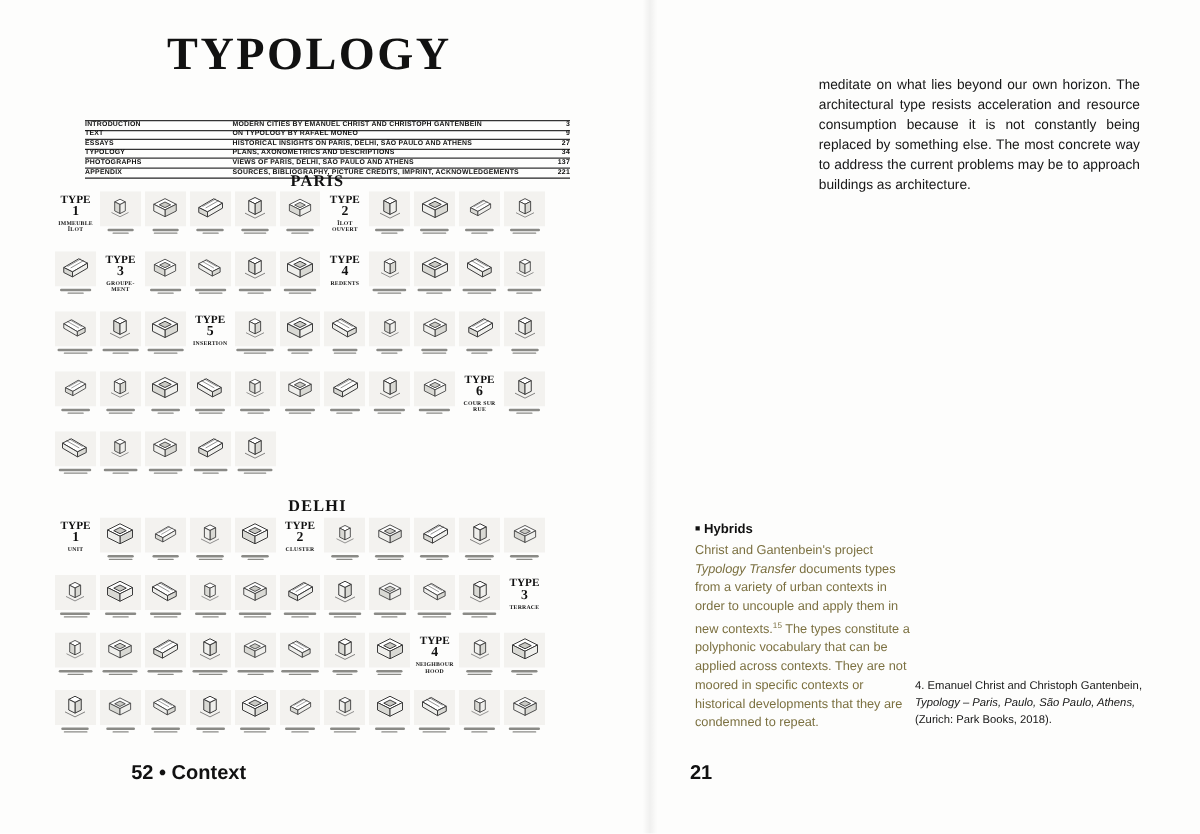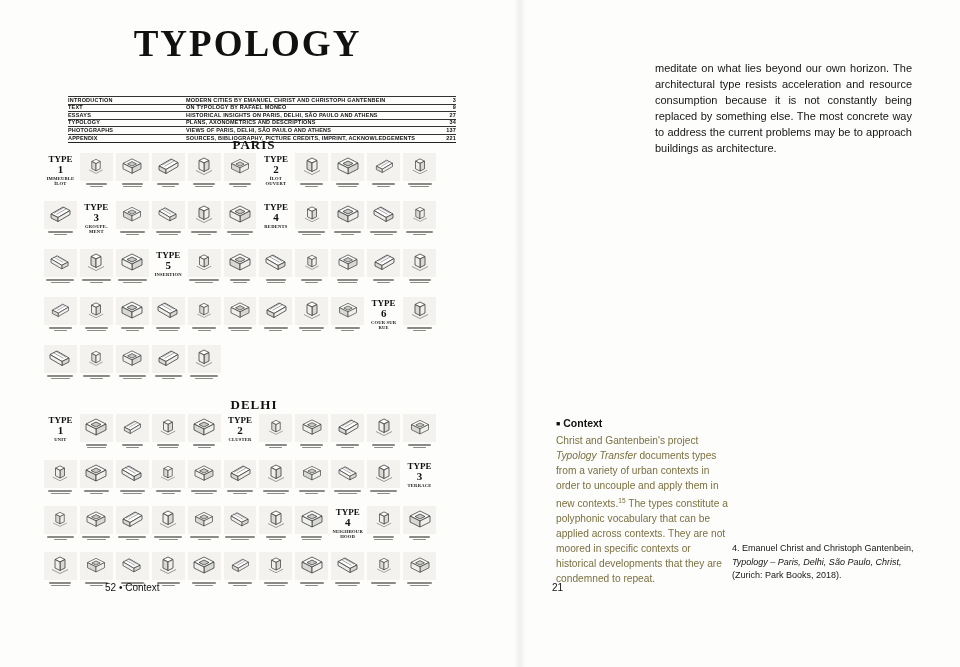--- a/index.html
+++ b/index.html
@@ -32,21 +32,21 @@
   .thumb svg{width:26px;height:22px;}
   .iso.v1{transform:scaleX(-1);}
   .iso.v2{transform:scale(0.85);}
   .iso.v3{transform:scaleX(-1) scale(0.9);}
   .cap{margin-top:2px;}
   .cap i{display:block;height:1.6px;background:#8a8a86;margin:1px auto;border-radius:1px;}
   .t-word{font-family:"Liberation Serif",serif;font-weight:bold;font-size:9px;line-height:9px;margin-top:2px;color:#111;}
   .t-num{font-family:"Liberation Serif",serif;font-weight:bold;font-size:11px;line-height:11px;color:#111;}
   .t-label{font-family:"Liberation Serif",serif;font-weight:bold;font-size:4.6px;line-height:5px;
            letter-spacing:0.2px;margin-top:1px;color:#111;}
-  .footer{position:absolute;top:582px;font-size:10px;font-weight:normal;color:#111;}
+  .footer{position:absolute;top:610px;font-size:16px;font-weight:bold;color:#111;}
   .footer-left{left:105px;}
   .footer-right{left:552px;}
   
   .intro{position:absolute;left:655px;top:60px;width:257px;margin:0;
          font-size:11px;line-height:16px;text-align:justify;color:#161616;}
   .hyb-head{position:absolute;left:556px;top:417px;font-size:10.5px;font-weight:bold;color:#111;}
   .hyb-head .bullet{font-size:7px;vertical-align:1px;margin-right:3px;}
   .olive{color:#7b7040;}
   .hyb-body{position:absolute;left:556px;top:433px;width:172px;font-size:10.2px;line-height:15px;}
   .col2{position:absolute;left:732px;top:423px;width:184px;font-size:10.2px;line-height:15px;}
@@ -1095,18 +1095,18 @@
         <div class="cap">
           <i style="width:77%"></i>
           <i style="width:57%"></i>
         </div>
       </div>
     </div>
   <div class="footer footer-left">52 • Context</div>
 
   <p class="intro">meditate on what lies beyond our own horizon. The architectural type resists acceleration and resource consumption because it is not constantly being replaced by something else. The most concrete way to address the current problems may be to approach buildings as architecture.</p>
   <div class="hyb-head">
-    <span class="bullet">■</span><span>Context</span>
+    <span class="bullet">■</span><span>Hybrids</span>
   </div>
   <div class="hyb-body olive"><span>Christ and Gantenbein's project </span><span class="it">Typology Transfer</span><span> documents types from a variety of urban contexts in order to uncouple and apply them in new contexts.</span><span class="sup">15</span><span> The types constitute a polyphonic vocabulary that can be applied across contexts. They are not moored in specific contexts or historical developments that they are condemned to repeat.</span></div>
-  <div class="footnote"><span>4. Emanuel Christ and Christoph Gantenbein, </span><span class="it">Typology – Paris, Delhi, São Paulo, Christ,</span><span> (Zurich: Park Books, 2018).</span></div>
+  <div class="footnote"><span>4. Emanuel Christ and Christoph Gantenbein, </span><span class="it">Typology – Paris, Paulo, São Paulo, Athens,</span><span> (Zurich: Park Books, 2018).</span></div>
   <div class="footer footer-right">21</div>
 </div>
 
 </body></html>

